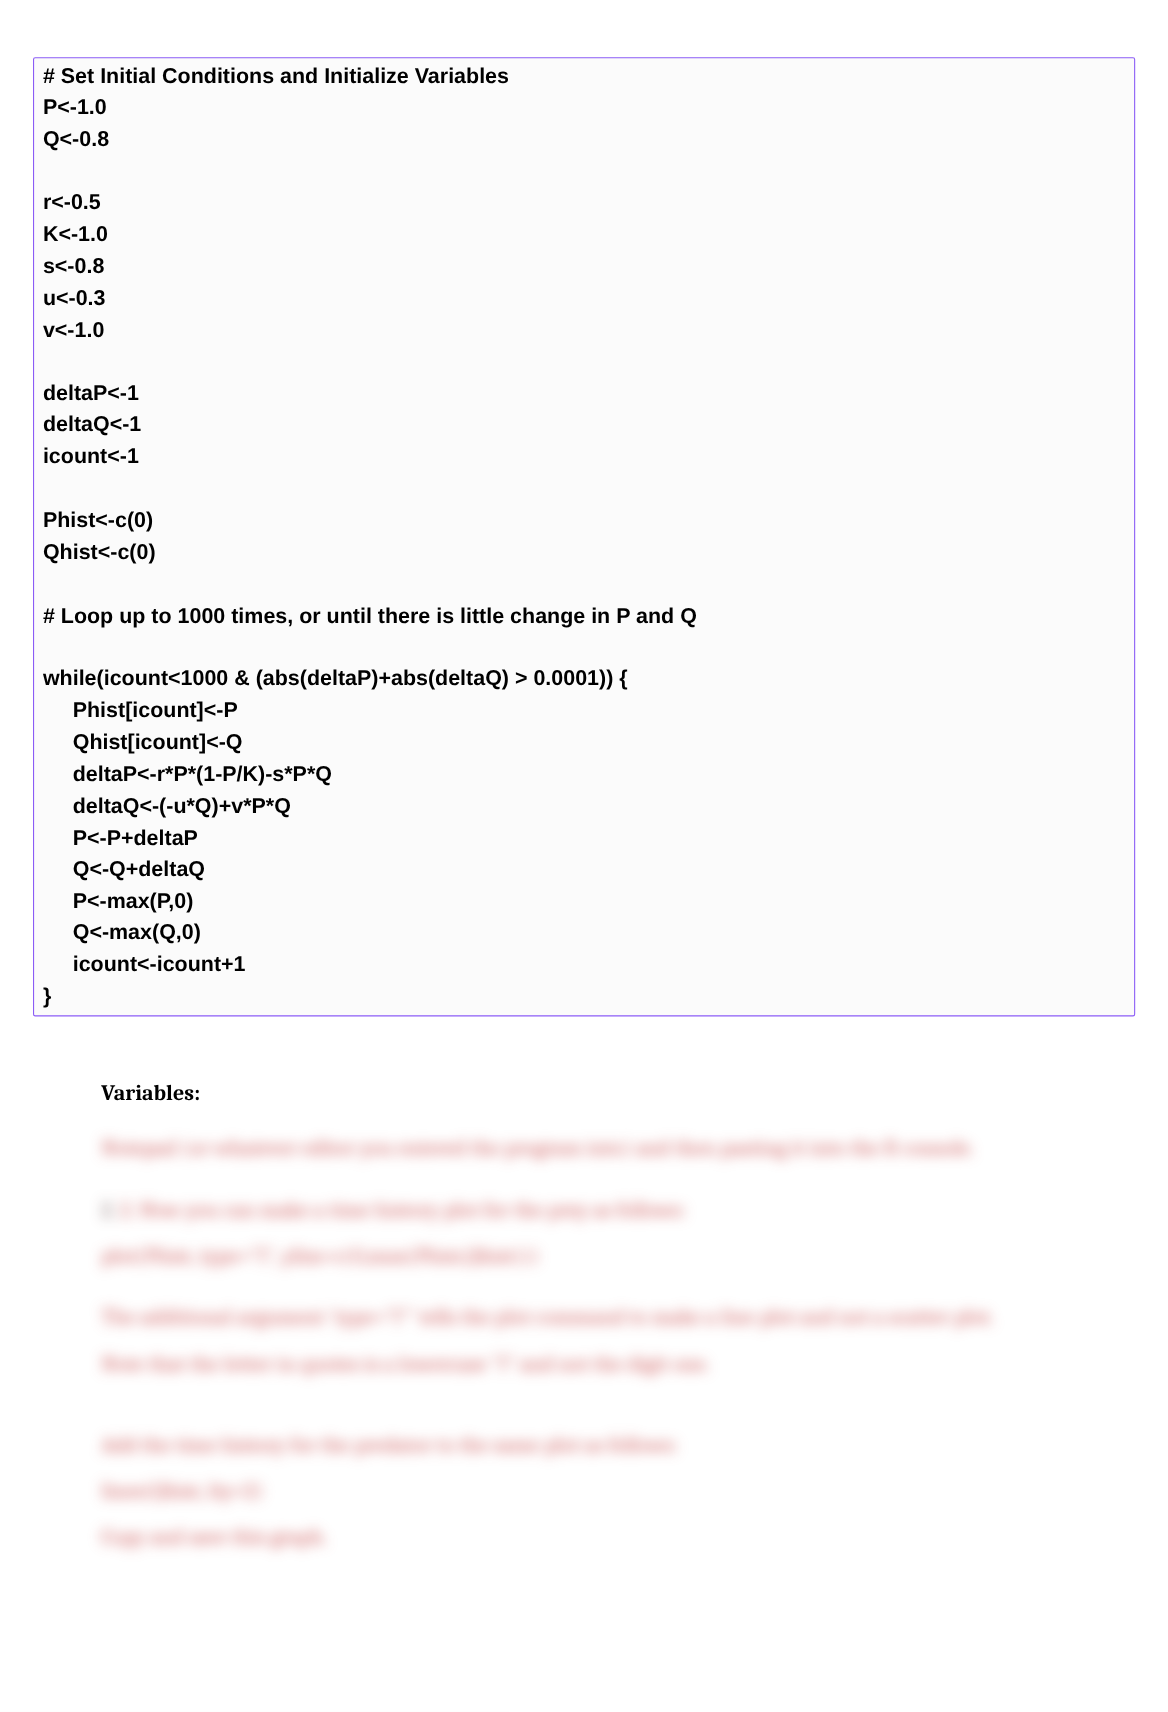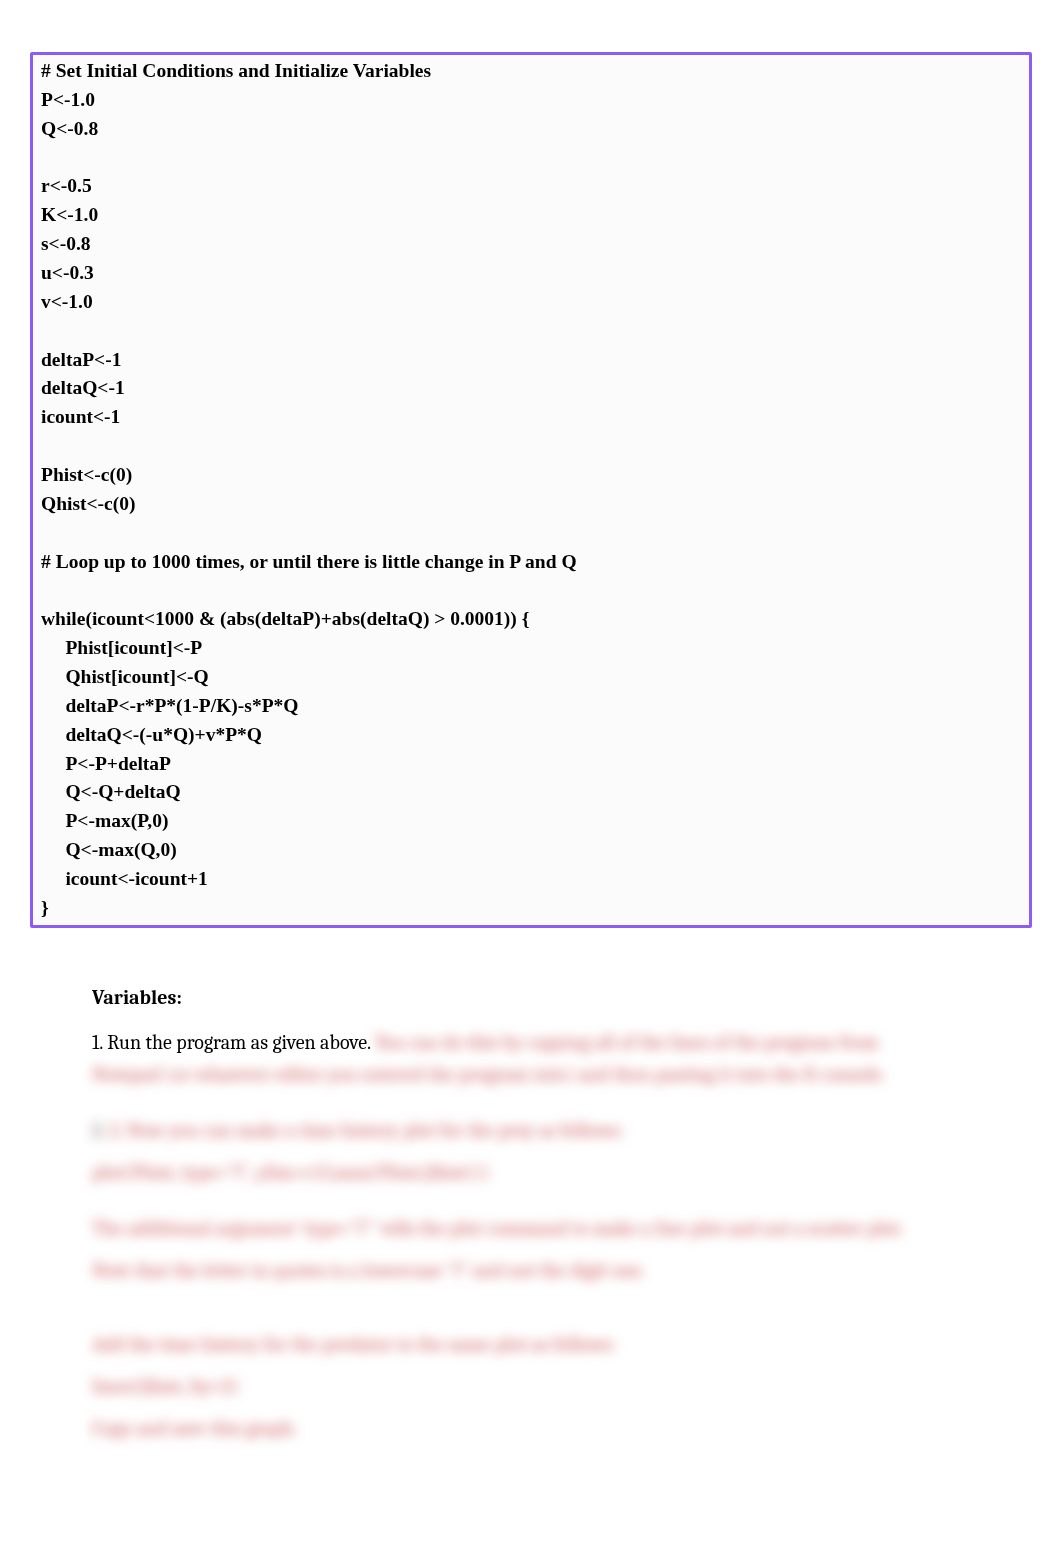--- a/index.html
+++ b/index.html
@@ -12,24 +12,24 @@
       width: 1062px;
       min-height: 1556px;
       font-family: Georgia, 'Times New Roman', serif;
       color: #000000;
     }
     .container {
       padding: 52px 30px 30px 30px;
     }
     .code-block {
       background: #fbfbfb;
-      border: 3px solid #8b5cf6;
+      border: 1px solid #8b5cf6;
       border-radius: 2px;
       padding: 2px 8px 2px 8px;
-      font-family: Liberation Serif, serif;
+      font-family: Liberation Sans, sans-serif;
       font-weight: bold;
       font-size: 19.5px;
       line-height: 1.48;
       white-space: pre;
       margin-bottom: 58px;
       color: #000000;
     }
     .procedure-heading {
       font-family: Cambria, Georgia, serif;
       font-weight: bold;
@@ -101,23 +101,20 @@
      deltaQ&lt;-(-u*Q)+v*P*Q
      P&lt;-P+deltaP
      Q&lt;-Q+deltaQ
      P&lt;-max(P,0)
      Q&lt;-max(Q,0)
      icount&lt;-icount+1
 }</pre>
 
   <div class="procedure-heading">Variables:</div>
 
-  <div class="step-1">
-    <span>1. Run the program as given above. </span><span class="blur-line-inline">You can do this by copying all of the lines of the program from</span>
-  </div>
 
   <div class="blurred-section">
     <div class="blur-line">Notepad (or whatever editor you entered the program into) and then pasting it into the R console.</div>
 
     <div class="blur-group">
       <div class="blur-line">
         <span class="blur-dark">2.</span> <span>2.  Now you can make a time history plot for the prey as follows:</span>
       </div>
       <div class="blur-line">plot(Phist, type="l", ylim=c(0,max(Phist,Qhist)))</div>
     </div>

